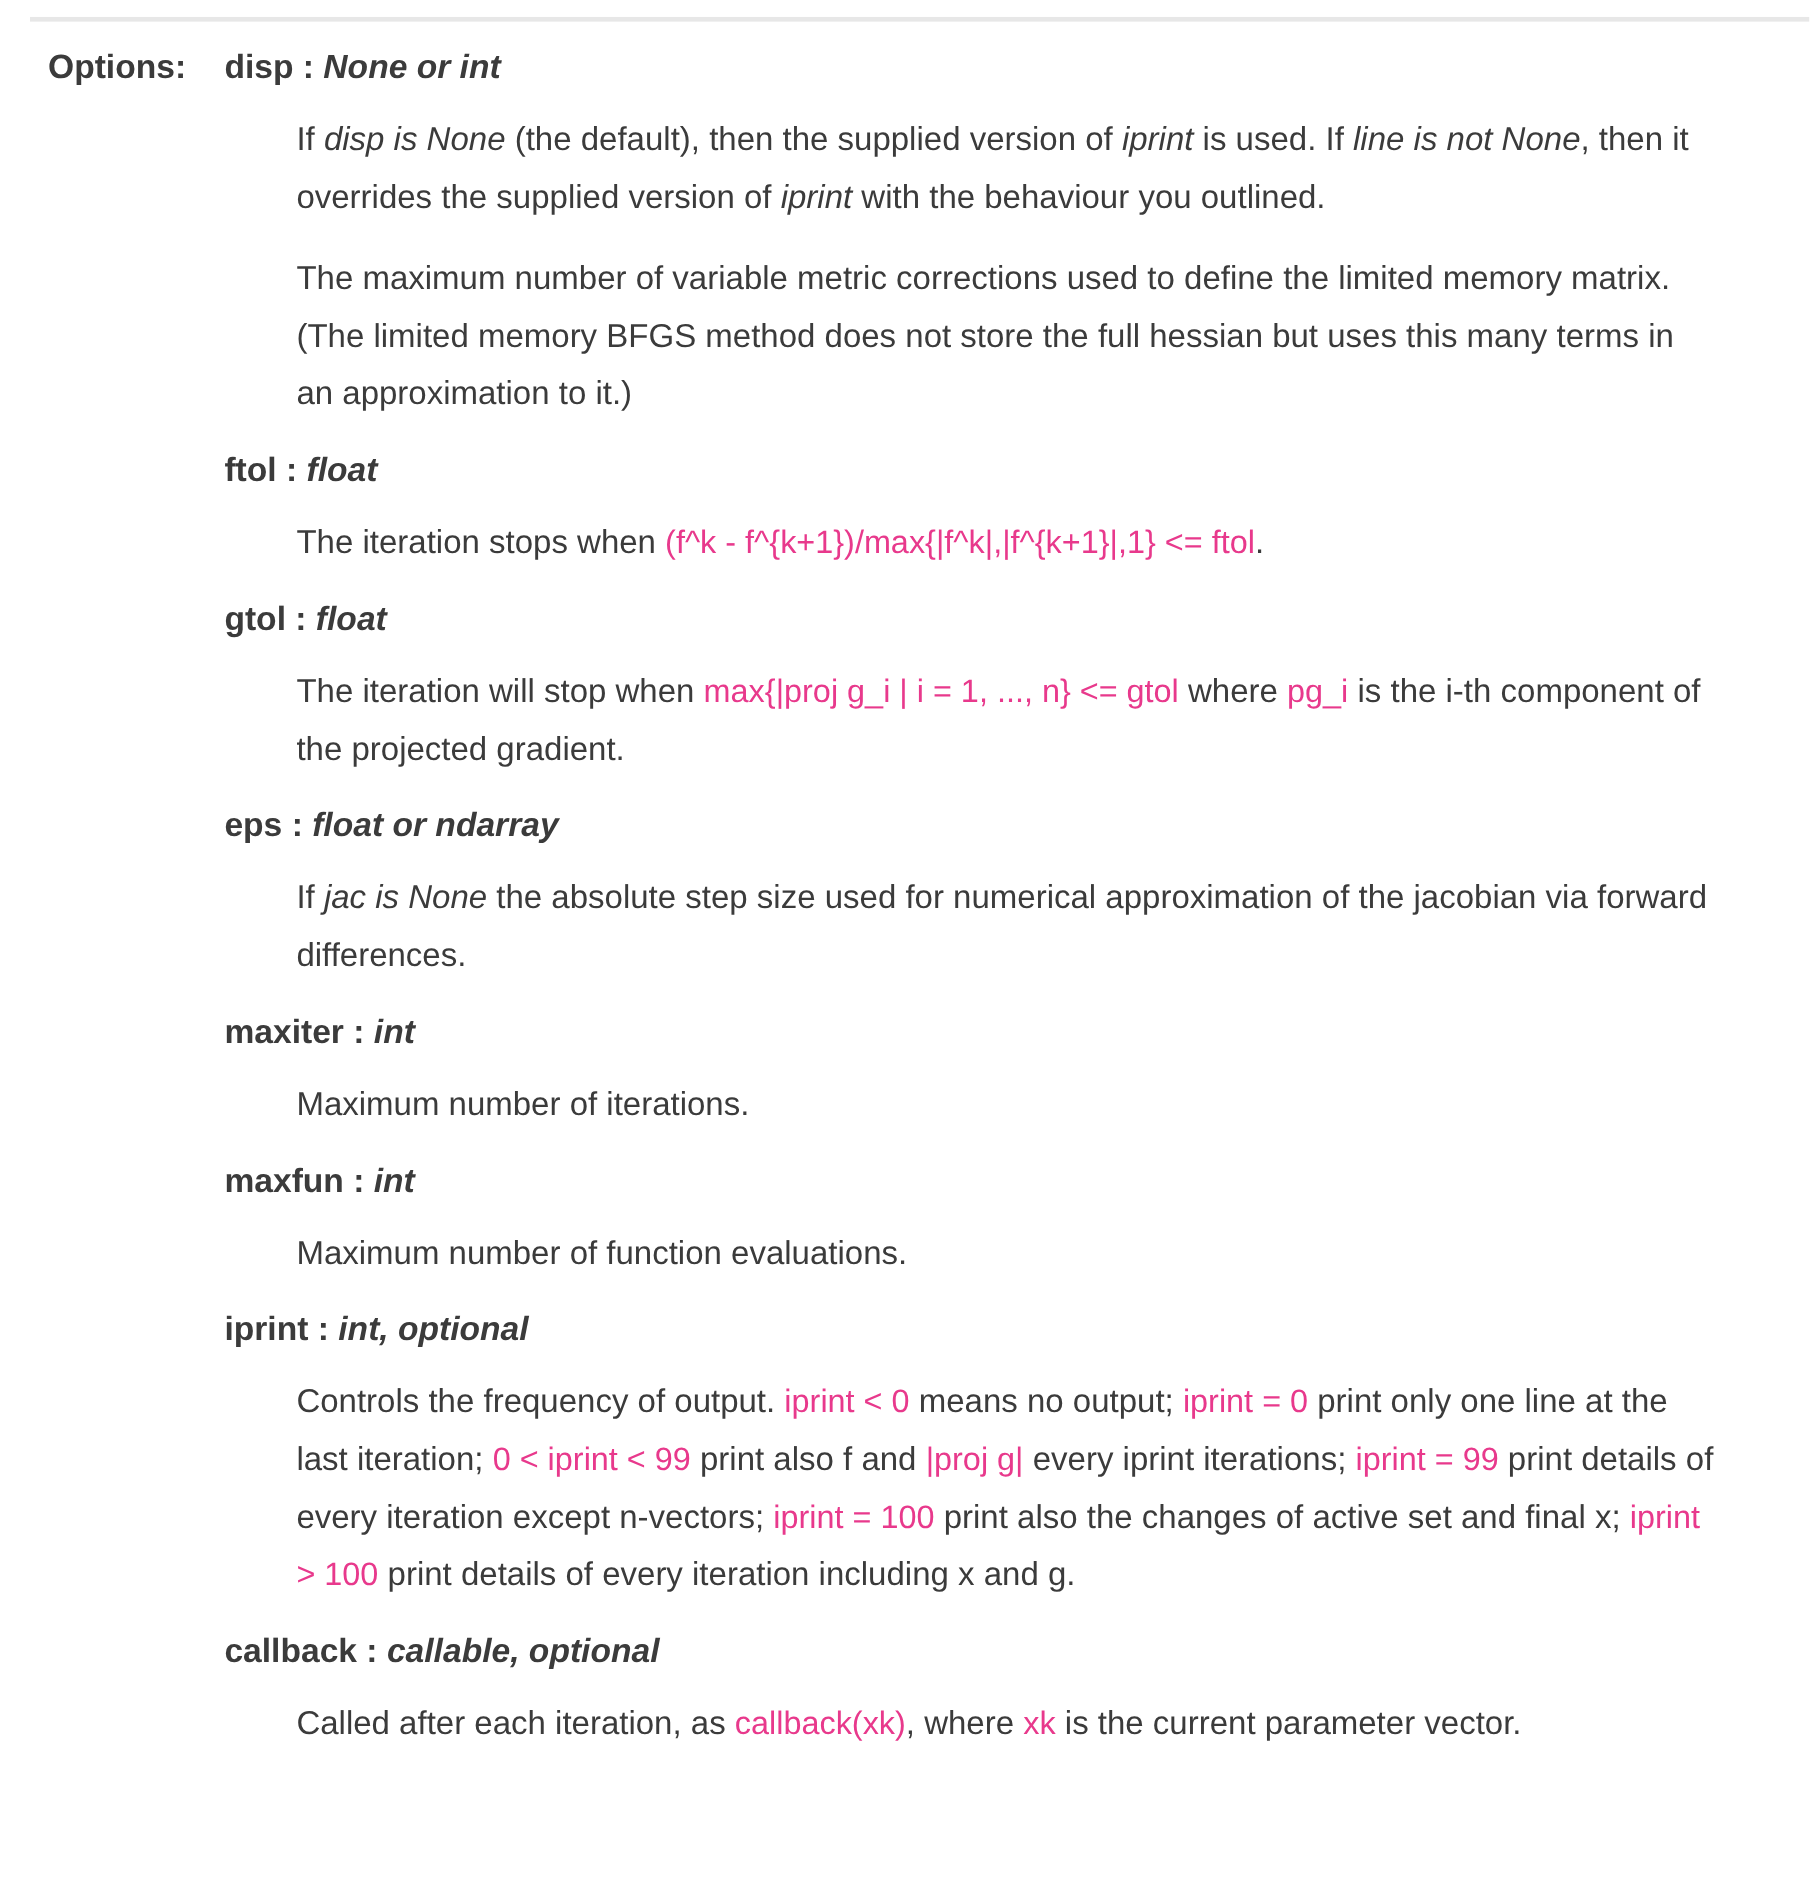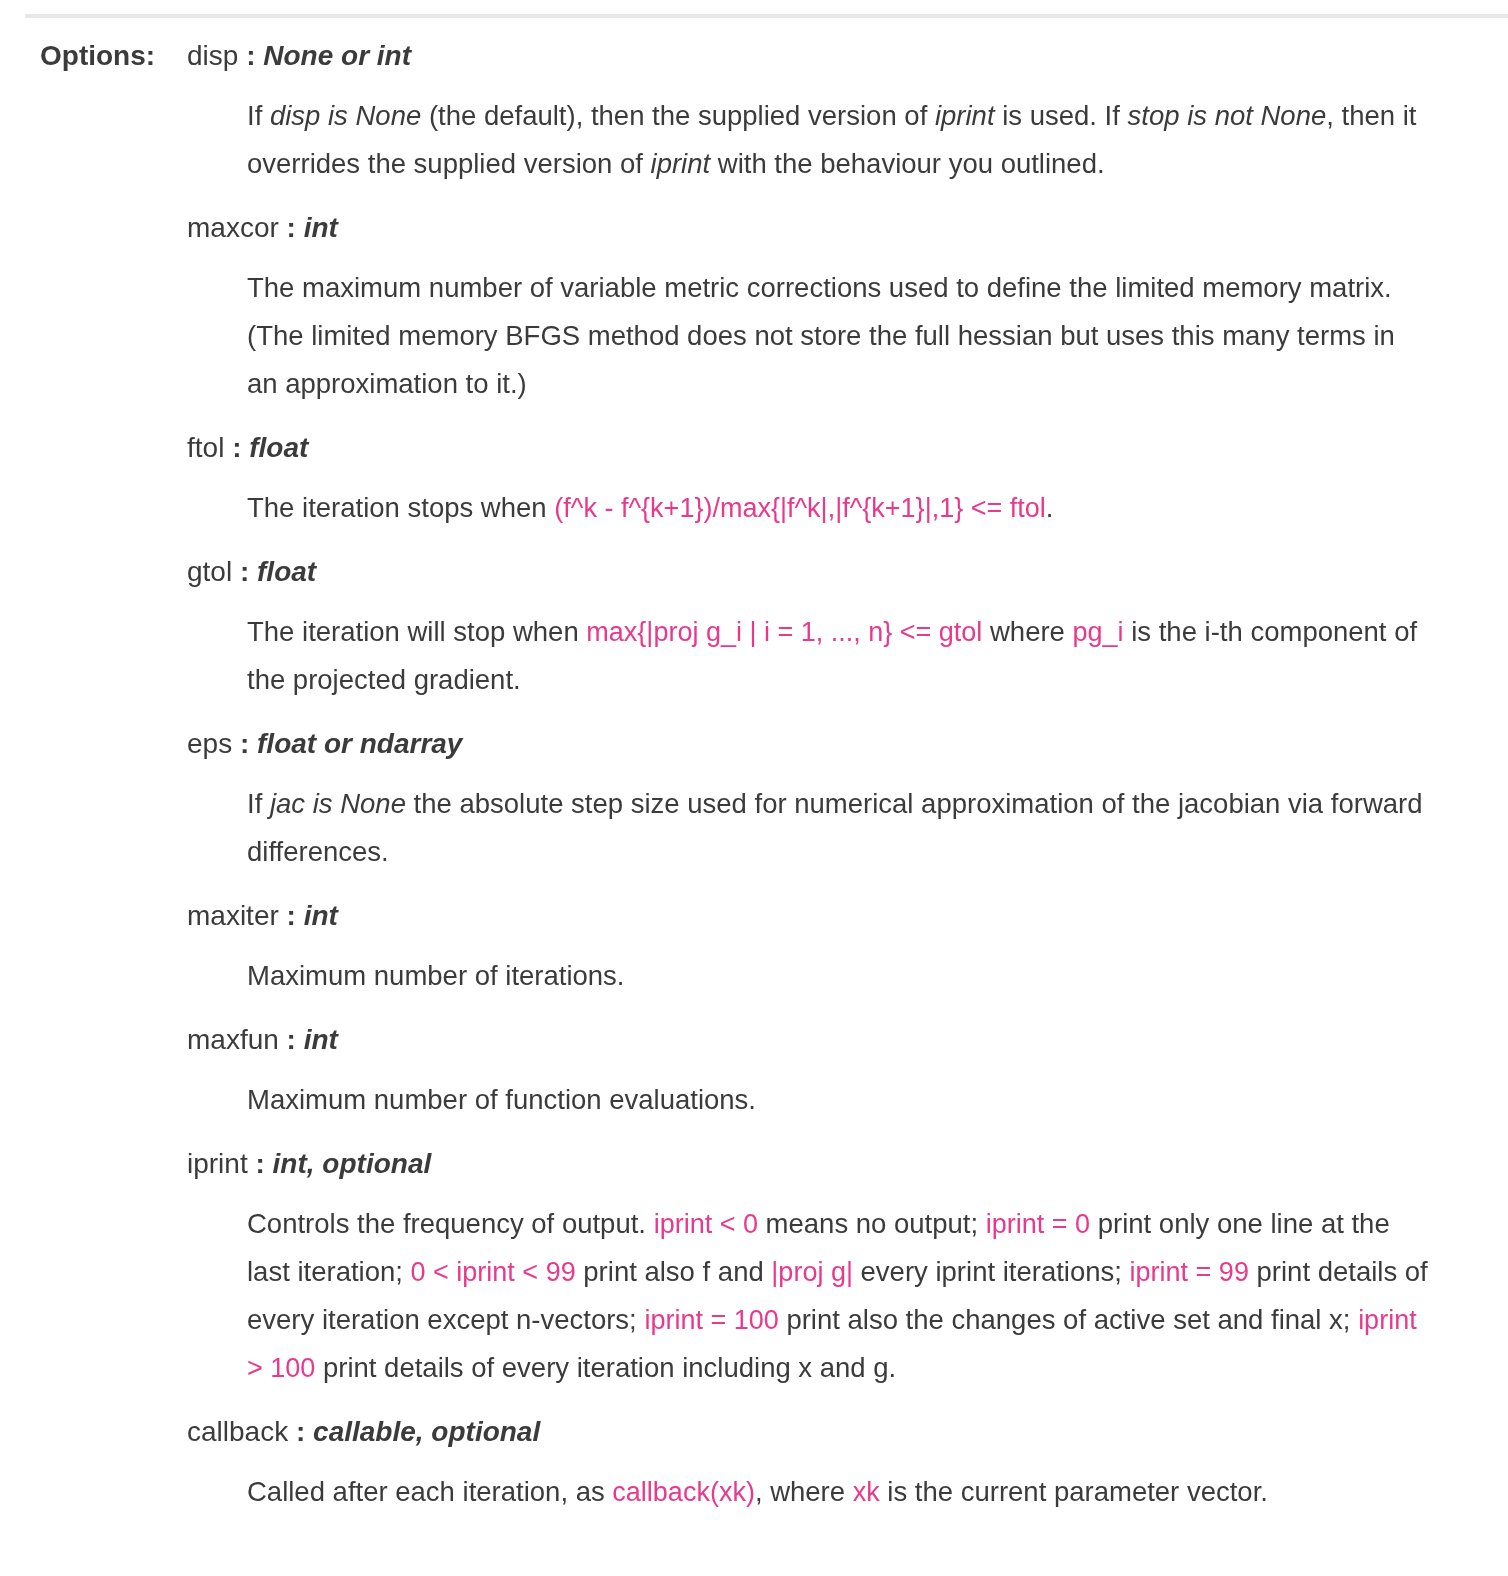--- a/index.html
+++ b/index.html
@@ -42,21 +42,21 @@
     min-width: 0;
   }
   .entry + .entry {
     margin-top: 20px;
   }
   .term-line {
     font-size: 28px;
     line-height: 40px;
   }
   .term-name {
-    font-weight: 400;
+    font-weight: 700;
   }
   .term-sep {
     font-weight: 700;
     white-space: pre;
   }
   .term-type {
     font-weight: 700;
     font-style: italic;
   }
   .desc {
@@ -80,25 +80,24 @@
 </head>
 <body>
 
 <div class="page">
   <div class="top-rule"></div>
   <div class="field-list">
     <div class="field-label">Options:</div>
     <div class="field-body" id="entries">
   <div class="entry">
     <div class="term-line"><span class="term-name">disp</span><span class="term-sep"> : </span><em class="term-type">None or int</em></div>
-    <p class="desc"><span>If </span><em>disp is None</em><span> (the default), then the supplied version of </span><em>iprint</em><span> is used. If </span><em>stop is not None</em><span>, then it overrides the supplied version of </span><em>iprint</em><span> with the behaviour you outlined.</span></p>
+    <p class="desc"><span>If </span><em>disp is None</em><span> (the default), then the supplied version of </span><em>iprint</em><span> is used. If </span><em>line is not None</em><span>, then it overrides the supplied version of </span><em>iprint</em><span> with the behaviour you outlined.</span></p>
   </div>
 
   <div class="entry">
-    <div class="term-line"><span class="term-name">maxcor</span><span class="term-sep"> : </span><em class="term-type">int</em></div>
     <p class="desc"><span>The maximum number of variable metric corrections used to define the limited memory matrix. (The limited memory BFGS method does not store the full hessian but uses this many terms in an approximation to it.)</span></p>
   </div>
 
   <div class="entry">
     <div class="term-line"><span class="term-name">ftol</span><span class="term-sep"> : </span><em class="term-type">float</em></div>
     <p class="desc"><span>The iteration stops when </span><code>(f^k - f^{k+1})/max{|f^k|,|f^{k+1}|,1} &lt;= ftol</code><span>.</span></p>
   </div>
 
   <div class="entry">
     <div class="term-line"><span class="term-name">gtol</span><span class="term-sep"> : </span><em class="term-type">float</em></div>

